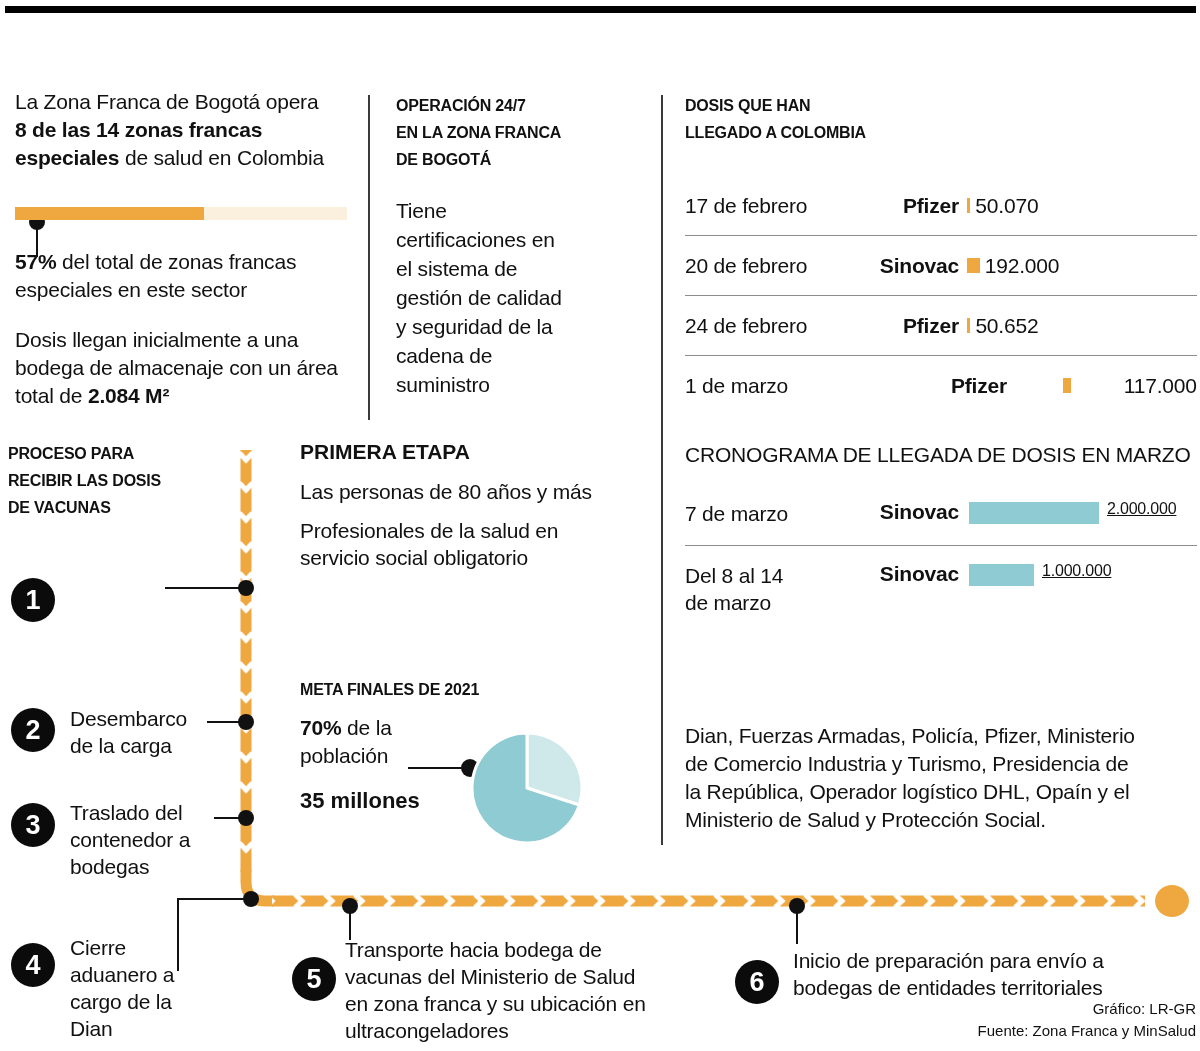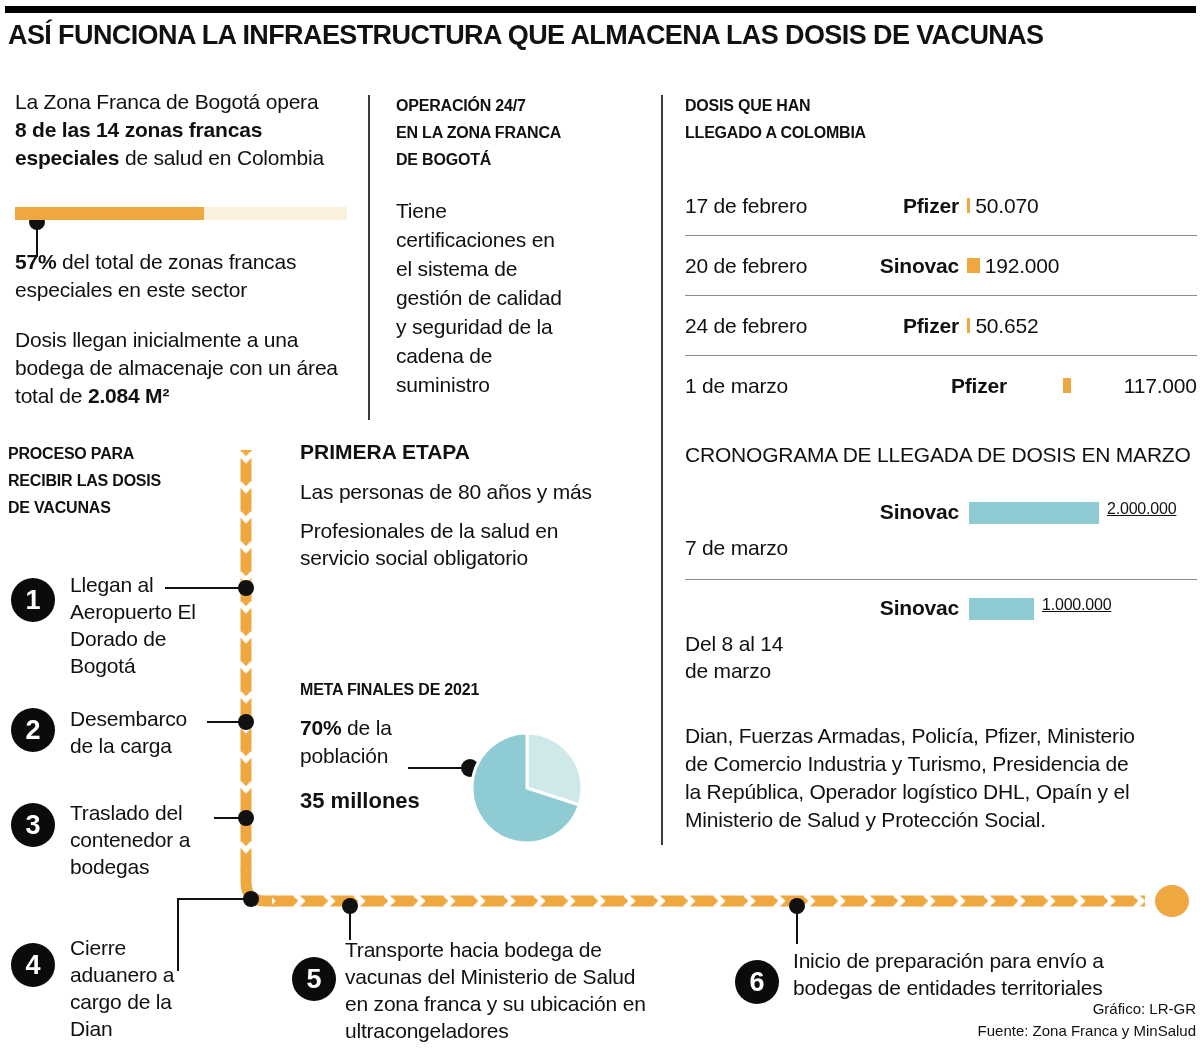--- a/index.html
+++ b/index.html
@@ -31,21 +31,21 @@
   .d-row.last{border-bottom:none;gap:48px;}
   .d-date{width:182px;font-size:21px;letter-spacing:-0.2px;}
   .d-vac{width:92px;text-align:right;font-weight:bold;font-size:21px;letter-spacing:-0.2px;}
   .d-bar{height:15px;background:#EFA73F;margin-left:8px;flex:none;}
   .d-val{margin-left:5px;font-size:21px;letter-spacing:-0.2px;}
   
   #cron-h{left:685px;top:443px;width:515px;font-size:21px;letter-spacing:-0.2px;}
   #cron-table{left:685px;top:484px;width:512px;}
   .c-row{display:flex;align-items:flex-start;padding:16px 0 18px;border-bottom:1px solid #8c8c8c;}
   .c-row.last{border-bottom:none;}
-  .c-date{width:182px;font-size:21px;line-height:27px;letter-spacing:-0.2px;margin-top:34px;}
+  .c-date{width:182px;font-size:21px;line-height:27px;letter-spacing:-0.2px;}
   .c-vac{width:92px;text-align:right;font-weight:bold;font-size:21px;letter-spacing:-0.2px;}
   .c-bar{height:22px;background:#8FCBD2;margin-left:10px;margin-top:2px;flex:none;}
   .c-val{margin-left:8px;font-size:16px;letter-spacing:-0.2px;text-decoration:underline;}
   
   #inst-h{left:685px;top:680px;width:515px;}
   #inst-body{left:685px;top:722px;width:520px;line-height:28px;}
   
   #proc-h{left:8px;top:440px;width:240px;}
   .step-circle{position:absolute;width:44px;height:44px;border-radius:50%;background:#0b0b0b;color:#fff;
                display:flex;align-items:center;justify-content:center;font-size:27px;font-weight:bold;}
@@ -98,21 +98,20 @@
     <circle cx="246" cy="588" r="8" fill="#111"></circle>
     <circle cx="246" cy="722" r="8" fill="#111"></circle>
     <circle cx="246" cy="818" r="8" fill="#111"></circle>
     <circle cx="251" cy="899" r="8" fill="#111"></circle>
     <circle cx="350" cy="906" r="8" fill="#111"></circle>
     <circle cx="797" cy="906" r="8" fill="#111"></circle>
     <circle cx="470" cy="768" r="9" fill="#111"></circle>
   </svg>
 
   <div id="top-bar" class="abs"></div>
-  <div id="main-title" class="abs">ASÍ FUNCIONA LA INFRAESTRUCTURA QUE ALMACENA LAS DOSIS DE VACUNAS</div>
 
   <div id="div1" class="abs vdiv"></div>
   <div id="div2" class="abs vdiv"></div>
 
   <div id="intro-p1" class="abs body-txt"><span>La Zona Franca de Bogotá opera </span><span class="b">8 de las 14 zonas francas especiales</span><span> de salud en Colombia</span></div>
   <div id="intro-bar" class="abs">
     <div id="intro-bar-fill" style="width: 189.24px;"></div>
   </div>
   <div id="intro-p2" class="abs body-txt"><span class="b">57%</span><span> del total de zonas francas especiales en este sector</span></div>
   <div id="intro-p3" class="abs body-txt"><span>Dosis llegan inicialmente a una bodega de almacenaje con un área total de </span><span class="b">2.084 M²</span></div>
@@ -179,24 +178,20 @@
 la República, Operador logístico DHL, Opaín y el
 Ministerio de Salud y Protección Social.</div>
 
   <div id="proc-h" class="abs h ml">PROCESO PARA
 RECIBIR LAS DOSIS
 DE VACUNAS</div>
 
   <div class="step-circle" style="left:11px;top:578px;">
       <span>1</span>
     </div>
-  <div class="step-text ml" style="left:70px;top:571px;">Llegan al
-Aeropuerto El
-Dorado de
-Bogotá</div>
   <div class="step-circle" style="left:11px;top:708px;">
       <span>2</span>
     </div>
   <div class="step-text ml" style="left:70px;top:705px;">Desembarco
 de la carga</div>
   <div class="step-circle" style="left:11px;top:803px;">
       <span>3</span>
     </div>
   <div class="step-text ml" style="left:70px;top:799px;">Traslado del
 contenedor a

